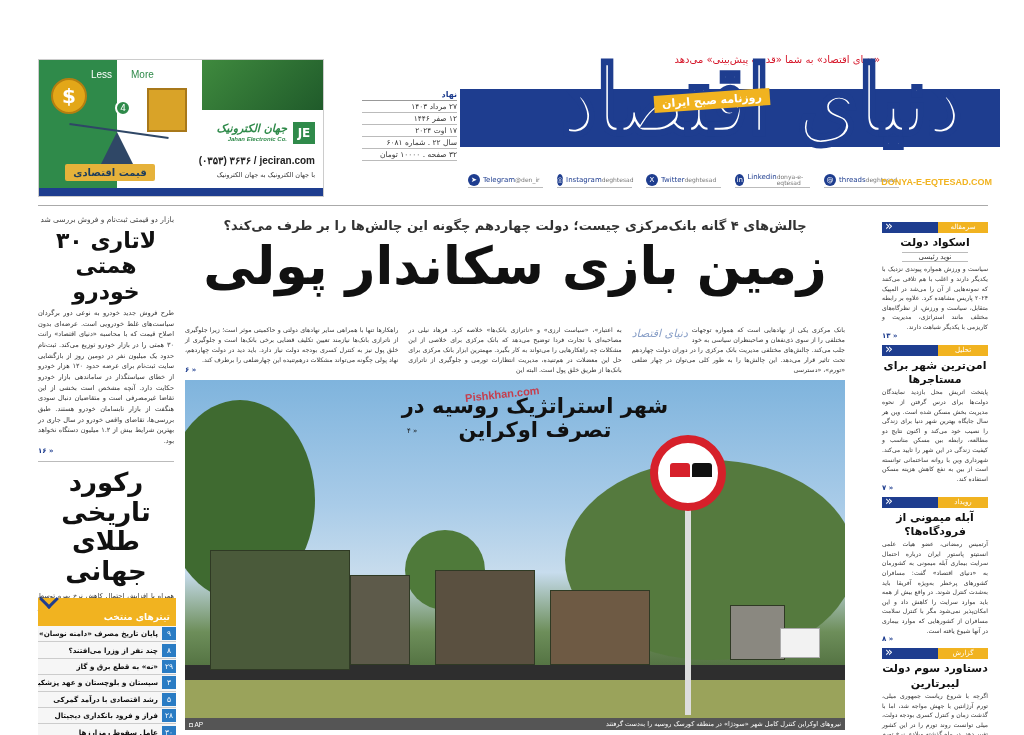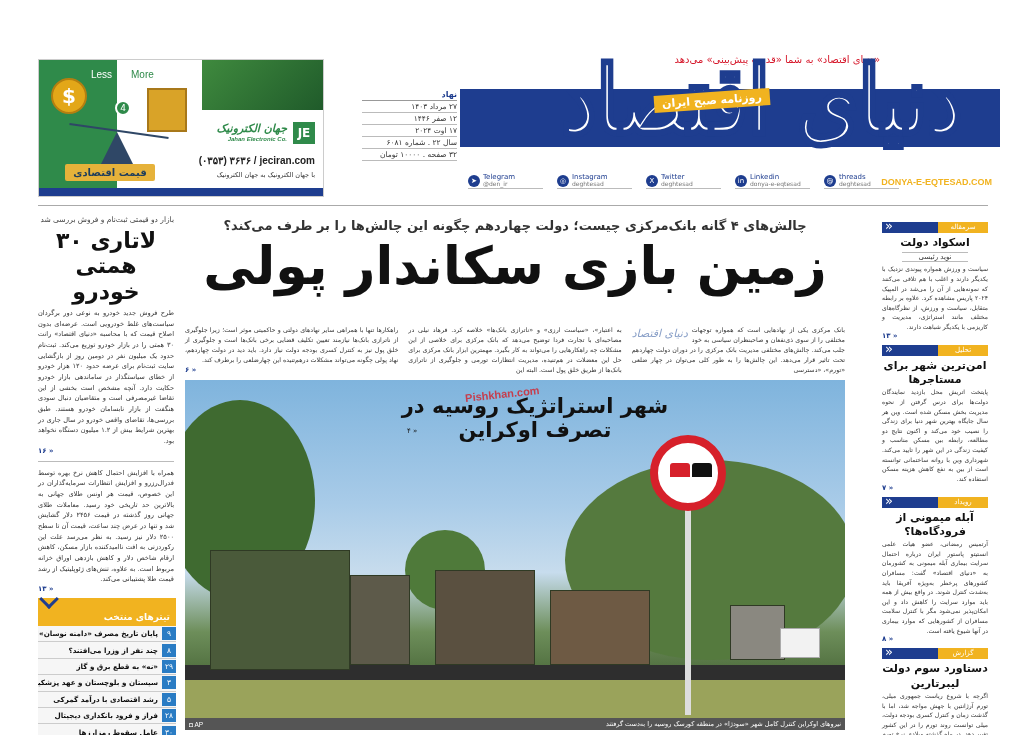--- a/index.html
+++ b/index.html
@@ -8,21 +8,21 @@
 
   
   .masthead { position: absolute; left: 460px; top: 52px; width: 540px; height: 145px; }
   .mast-band { position: absolute; left: 0; top: 37px; width: 540px; height: 58px; background: #1e3d8f; }
   .mast-logo { position: absolute; right: 38px; top: 10px; font-family: "DejaVu Serif", serif; font-size: 78px; font-weight: bold; color: #fff; direction: rtl; -webkit-text-stroke: 3px #1e3d8f; letter-spacing: -2px; line-height: 1; transform: scaleY(1.2); }
   .mast-slogan { position: absolute; right: 120px; top: 2px; font-size: 10px; color: #d6182b; font-weight: normal; direction: rtl; }
   .mast-badge { position: absolute; right: 230px; top: 40px; background: #f1b320; color: #fff; font-size: 11px; font-weight: bold; padding: 2px 8px; transform: rotate(-4deg); direction: rtl; }
   .social { position: absolute; left: 8px; top: 122px; display: flex; gap: 14px; }
   .social-item { display: flex; align-items: center; gap: 3px; width: 75px; border-bottom: 1px solid #bbb; padding-bottom: 1px; }
   .social-icon { width: 12px; height: 12px; border-radius: 50%; background: #1e3d8f; color: #fff; font-size: 7px; display: flex; align-items: center; justify-content: center; }
-  .social-text { display: flex; flex-direction: column; line-height: 1; justify-content: flex-end; }
+  .social-text { display: flex; line-height: 1; justify-content: flex-end; }
   .social-name { font-size: 7px; color: #1e3d8f; }
   .social-handle { font-size: 6px; color: #777; }
   .site-url { position: absolute; right: 8px; top: 125px; font-family: "Liberation Sans", sans-serif; font-size: 9px; color: #f1b320; font-weight: bold; }
 
   
   .dateblock { position: absolute; left: 362px; top: 90px; width: 95px; direction: rtl; text-align: right; }
   .dateblock .day { font-size: 8px; color: #1e3d8f; font-weight: bold; border-bottom: 1px solid #999; padding-bottom: 1px; }
   .dateblock .line { font-size: 7.5px; color: #333; border-bottom: 1px solid #bbb; padding: 1px 0; }
 
   
@@ -176,20 +176,21 @@
 
   <div class="leftcol">
     <div>
       <div class="kicker">بازار دو قیمتی ثبت‌نام و فروش بررسی شد</div>
       <div class="lhead">لاتاری ۳۰ همتی خودرو</div>
       <div class="body-text">طرح فروش جدید خودرو به نوعی دور برگردان سیاست‌های غلط خودرویی است. عرضه‌ای بدون اصلاح قیمت که با محاسبه «دنیای اقتصاد» رانت ۳۰ همتی را در بازار خودرو توزیع می‌کند. ثبت‌نام حدود یک میلیون نفر در دومین روز از بازگشایی سایت ثبت‌نام برای عرضه حدود ۱۲۰ هزار خودرو از خطای سیاستگذار در ساماندهی بازار خودرو حکایت دارد. آنچه مشخص است بخشی از این تقاضا غیرمصرفی است و متقاضیان دنبال سودی هنگفت از بازار نابسامان خودرو هستند. طبق بررسی‌ها، تقاضای واقعی خودرو در سال جاری در بهترین شرایط بیش از ۱.۲ میلیون دستگاه نخواهد بود.</div>
       <div class="page-ref">۱۶ »</div>
     </div>
     <div class="sep"></div>
     <div>
+      <div class="gold-head">رکورد تاریخی طلای جهانی</div>
       <div class="body-text">همراه با افزایش احتمال کاهش نرخ بهره توسط فدرال‌رزرو و افزایش انتظارات سرمایه‌گذاران در این خصوص، قیمت هر اونس طلای جهانی به بالاترین حد تاریخی خود رسید. معاملات طلای جهانی روز گذشته در قیمت ۲۴۵۶ دلار گشایش شد و تنها در عرض چند ساعت، قیمت آن تا سطح ۲۵۰۰ دلار نیز رسید. به نظر می‌رسد علت این رکوردزنی به افت ناامیدکننده بازار مسکن، کاهش ارقام شاخص دلار و کاهش بازدهی اوراق خزانه مربوط است. به علاوه، تنش‌های ژئوپلیتیک از رشد قیمت طلا پشتیبانی می‌کند.</div>
       <div class="page-ref">۱۳ »</div>
     </div>
   </div>
 
   <div class="picks">
     <div class="picks-header">
       <span>تیترهای منتخب</span>
       <span class="picks-chev"></span>
     </div>

